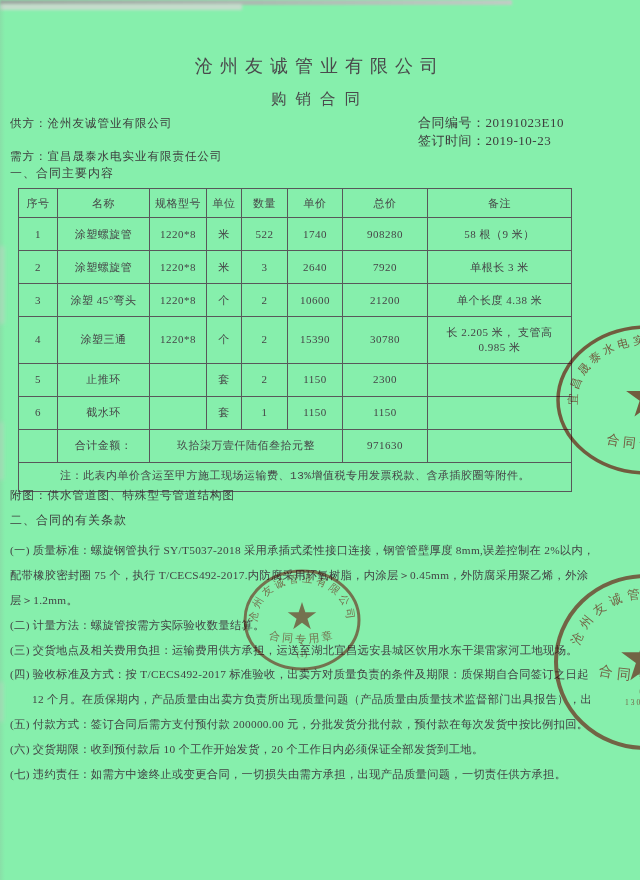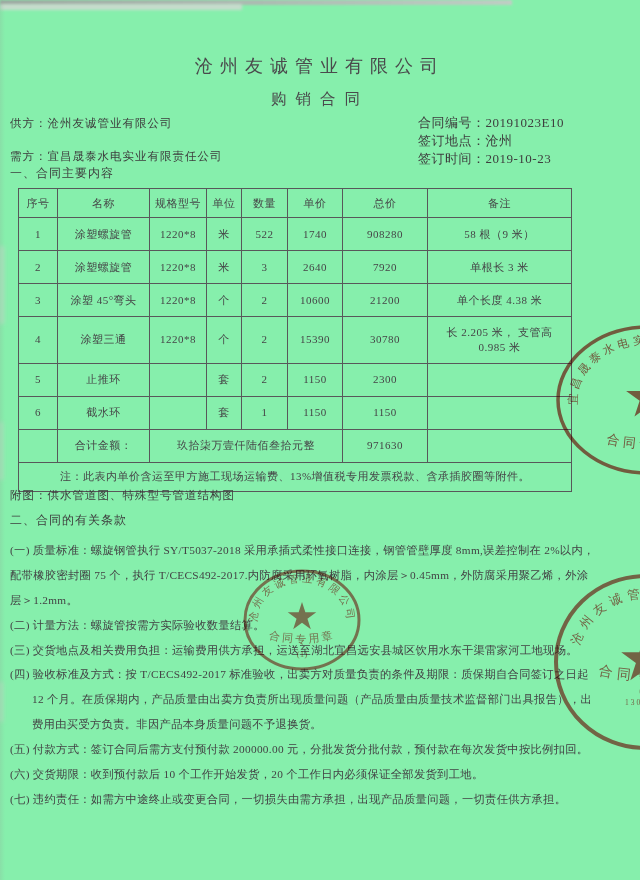--- a/index.html
+++ b/index.html
@@ -27,21 +27,21 @@
   
   table.items{position:absolute;left:18px;top:188px;width:553px;border-collapse:collapse;table-layout:fixed;}
   table.items td,table.items th{
     border:1px solid #58585a;font-weight:normal;font-size:11px;
     text-align:center;vertical-align:middle;padding:0 2px;line-height:1.35;
     letter-spacing:.5px;color:#454547;overflow:hidden;
   }
   tr.hdr{height:29px;font-family:Liberation Serif, serif;}
   tr.itemrow{height:33px;}
   tr.totalrow{height:33px;}
-  tr.noterow{height:29px;}
+  tr.noterow{height:29px;font-family:Liberation Mono, monospace;}
   td.words{letter-spacing:2px;}
   td.note-cell{text-align:left;padding-left:5px;letter-spacing:.3px;white-space:nowrap;}
   
   .attach{left:10px;top:488px;text-align:center;}
   .sec2{left:10px;top:512px;}
   .clauses{left:10px;top:538px;width:624px;}
   .cl{height:24.9px;line-height:24.9px;font-size:11.3px;letter-spacing:.3px;white-space:nowrap;color:#424244;}
   .cl.indent{padding-left:22px;}
   
   .stamp{position:absolute;mix-blend-mode:multiply;pointer-events:none;}
@@ -60,21 +60,20 @@
   <div class="abs smudge" style="left:0;top:682px;width:3px;height:40px;"></div>
 
   <div class="abs title">沧州友诚管业有限公司</div>
   <div class="abs subtitle">购销合同</div>
 
   <div class="abs info supplier-line"><span>供方：</span><span>沧州友诚管业有限公司</span></div>
   <div class="abs info buyer-line"><span>需方：</span><span>宜昌晟泰水电实业有限责任公司</span></div>
 
   <div class="abs meta">
     <div><span>合同编号：</span><span>20191023E10</span></div>
-    <div><span>签订地点：</span><span>沧州</span></div>
     <div><span>签订时间：</span><span>2019-10-23</span></div>
   </div>
 
   <div class="abs sec-heading sec1">一、合同主要内容</div>
 
   <table class="items">
     <colgroup>
       <col style="width:39px">
         <col style="width:92px">
         <col style="width:57px">
@@ -172,21 +171,20 @@
   <div class="abs sec-heading sec2">二、合同的有关条款</div>
 
   <div class="abs clauses">
     <div class="cl">(一) 质量标准：螺旋钢管执行 SY/T5037-2018 采用承插式柔性接口连接，钢管管壁厚度 8mm,误差控制在 2%以内，</div>
     <div class="cl">配带橡胶密封圈 75 个，执行 T/CECS492-2017.内防腐采用环氧树脂，内涂层＞0.45mm，外防腐采用聚乙烯，外涂</div>
     <div class="cl">层＞1.2mm。</div>
     <div class="cl">(二) 计量方法：螺旋管按需方实际验收数量结算。</div>
     <div class="cl">(三) 交货地点及相关费用负担：运输费用供方承担，运送至湖北宜昌远安县城区饮用水东干渠雷家河工地现场。</div>
     <div class="cl">(四) 验收标准及方式：按 T/CECS492-2017 标准验收，出卖方对质量负责的条件及期限：质保期自合同签订之日起</div>
     <div class="cl indent">12 个月。在质保期内，产品质量由出卖方负责所出现质量问题（产品质量由质量技术监督部门出具报告），出</div>
-    <div class="cl indent">费用由买受方负责。非因产品本身质量问题不予退换货。</div>
     <div class="cl">(五) 付款方式：签订合同后需方支付预付款 200000.00 元，分批发货分批付款，预付款在每次发货中按比例扣回。</div>
     <div class="cl">(六) 交货期限：收到预付款后 10 个工作开始发货，20 个工作日内必须保证全部发货到工地。</div>
     <div class="cl">(七) 违约责任：如需方中途终止或变更合同，一切损失由需方承担，出现产品质量问题，一切责任供方承担。</div>
   </div>
 
   <svg class="stamp" style="left:548px;top:320px;" width="200" height="160" viewBox="0 0 200 160">
     <defs>
       <path id="sa-arc" d="M 35.7,103.7 A 71,56 0 1 1 164.3,103.7"></path>
       <path id="sa-bottom" d="M 56,122 Q 100,134 144,122"></path>
     </defs>

